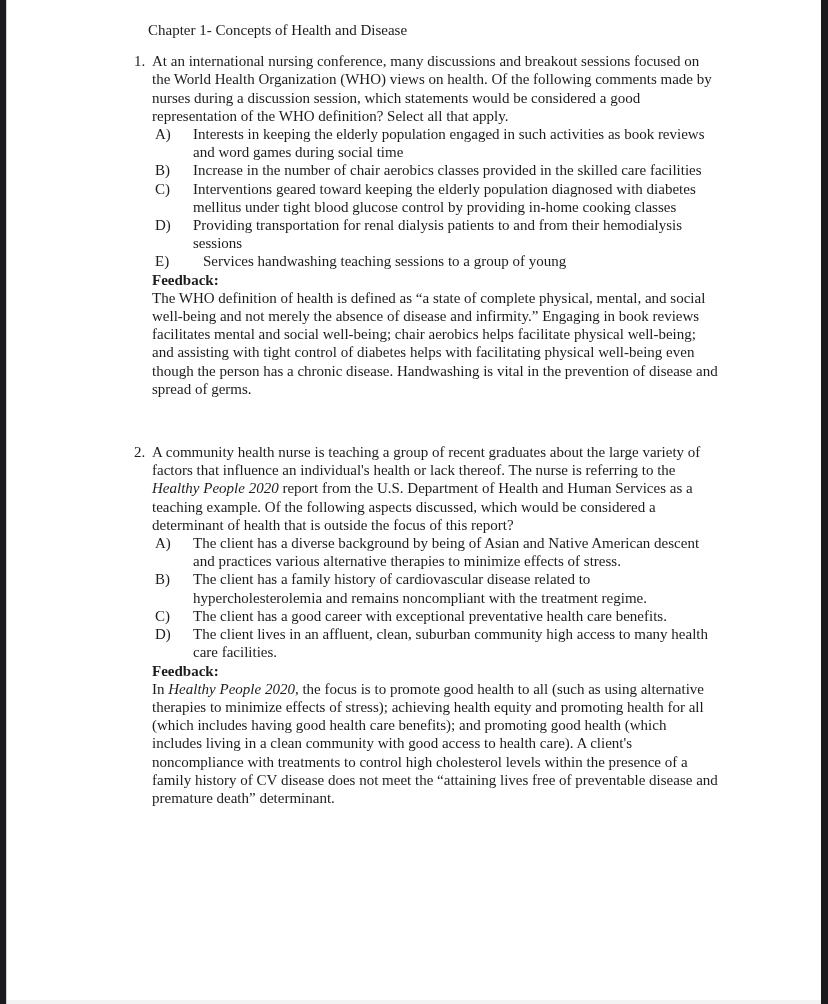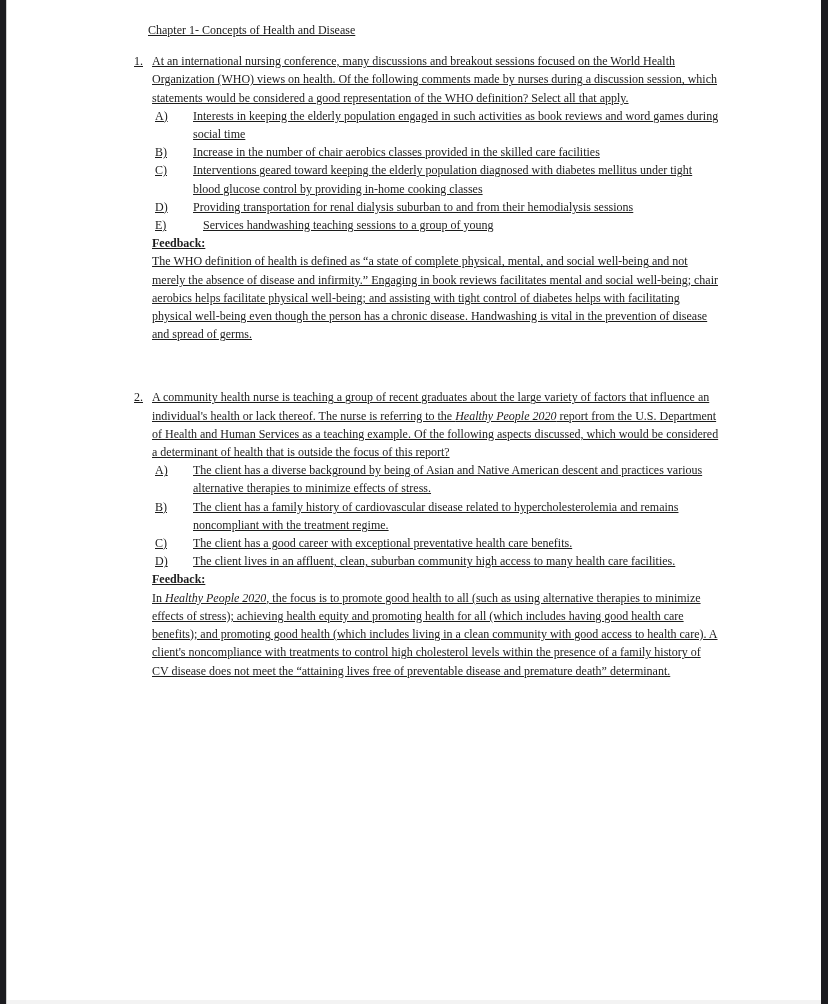--- a/index.html
+++ b/index.html
@@ -13,23 +13,22 @@
   }
   .edge-bar { position: absolute; top: 0; height: 100%; background: #1b1b1f; z-index: 5; }
   .edge-left  { left: 0; width: 6px; border-right: 1px solid #cfcfcf; }
   .edge-right { right: 0; width: 7px; }
   .bottom-strip { position: absolute; left: 7px; right: 7px; bottom: 0; height: 4px; background: #f3f3f3; }
 
   .doc {
     position: absolute;
     left: 134px; top: 21px;
     width: 586px;
-    font-size: 12px;
+    font-size: 15px;
     line-height: 18.2px;
-    text-decoration: underline;
   }
   .doc-title { margin: 0 0 13px 14px; font-weight: normal; }
 
   .question { display: flex; align-items: flex-start; }
   .question + .question { margin-top: 45px; }
   .q-num  { flex: none; width: 18px; }
   .q-body { flex: none; width: 568px; }
 
   p { margin: 0; }
 
@@ -65,21 +64,21 @@
         <div class="option">
           <span class="opt-letter">B)</span>
           <span class="opt-text">Increase in the number of chair aerobics classes provided in the skilled care facilities</span>
         </div>
         <div class="option">
           <span class="opt-letter">C)</span>
           <span class="opt-text">Interventions geared toward keeping the elderly population diagnosed with diabetes mellitus under tight blood glucose control by providing in-home cooking classes</span>
         </div>
         <div class="option">
           <span class="opt-letter">D)</span>
-          <span class="opt-text">Providing transportation for renal dialysis suburban to and from their hemodialysis sessions</span>
+          <span class="opt-text">Providing transportation for renal dialysis patients to and from their hemodialysis sessions</span>
         </div>
         <div class="option gap-wide">
           <span class="opt-letter">E)</span>
           <span class="opt-text">Services handwashing teaching sessions to a group of young</span>
         </div>
       </div>
 
       <p class="feedback-label">Feedback:</p>
       <p class="feedback">The WHO definition of health is defined as “a state of complete physical, mental, and social well-being and not merely the absence of disease and infirmity.” Engaging in book reviews facilitates mental and social well-being; chair aerobics helps facilitate physical well-being; and assisting with tight control of diabetes helps with facilitating physical well-being even though the person has a chronic disease. Handwashing is vital in the prevention of disease and spread of germs.</p>
     </div>

